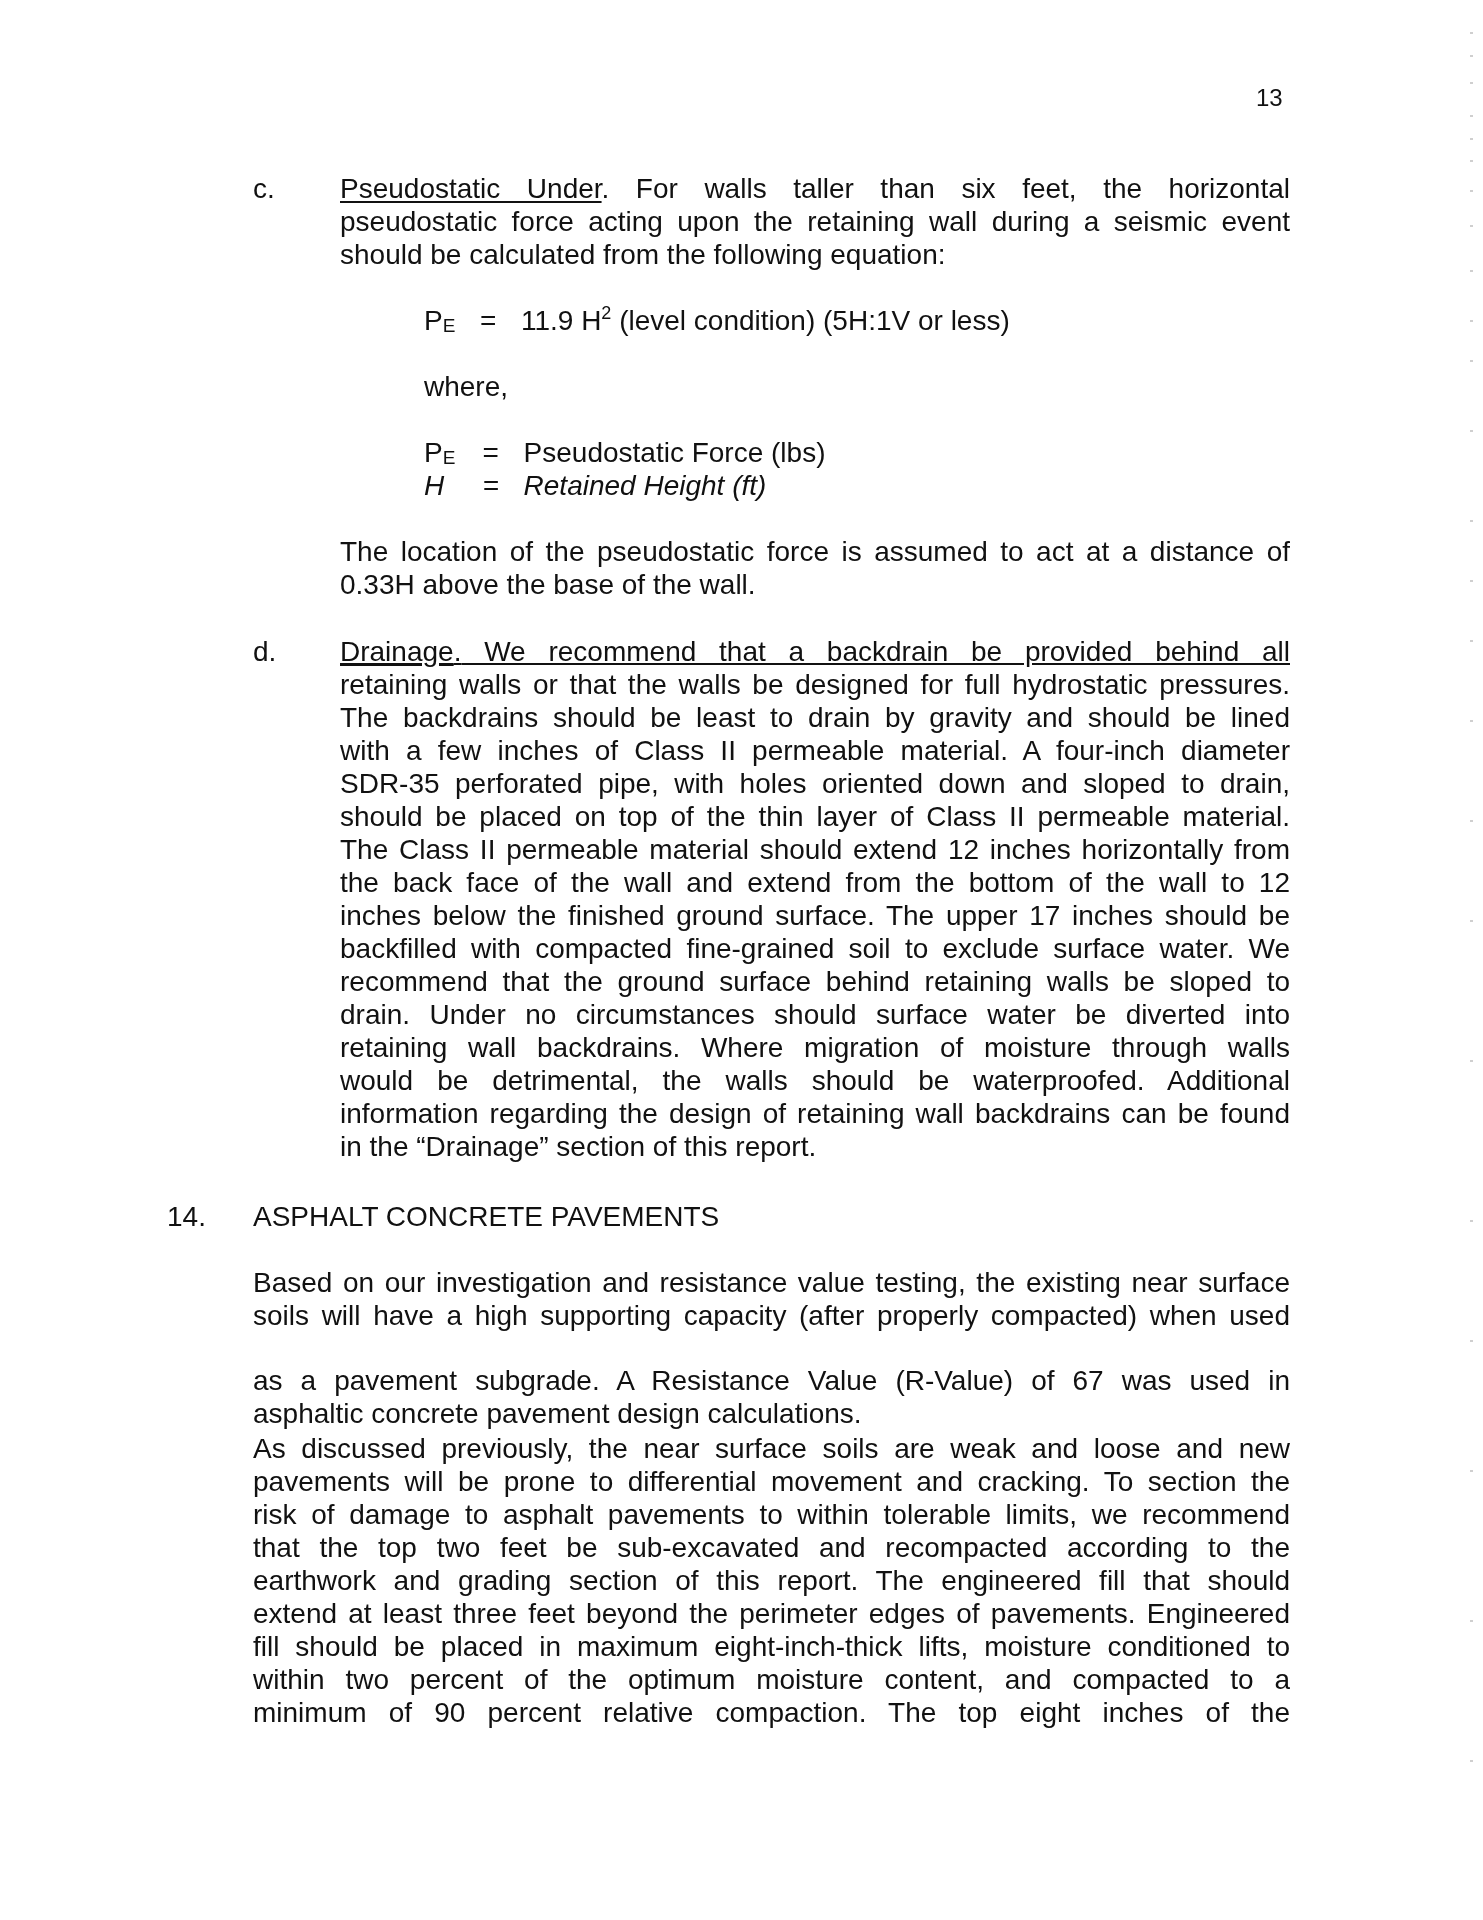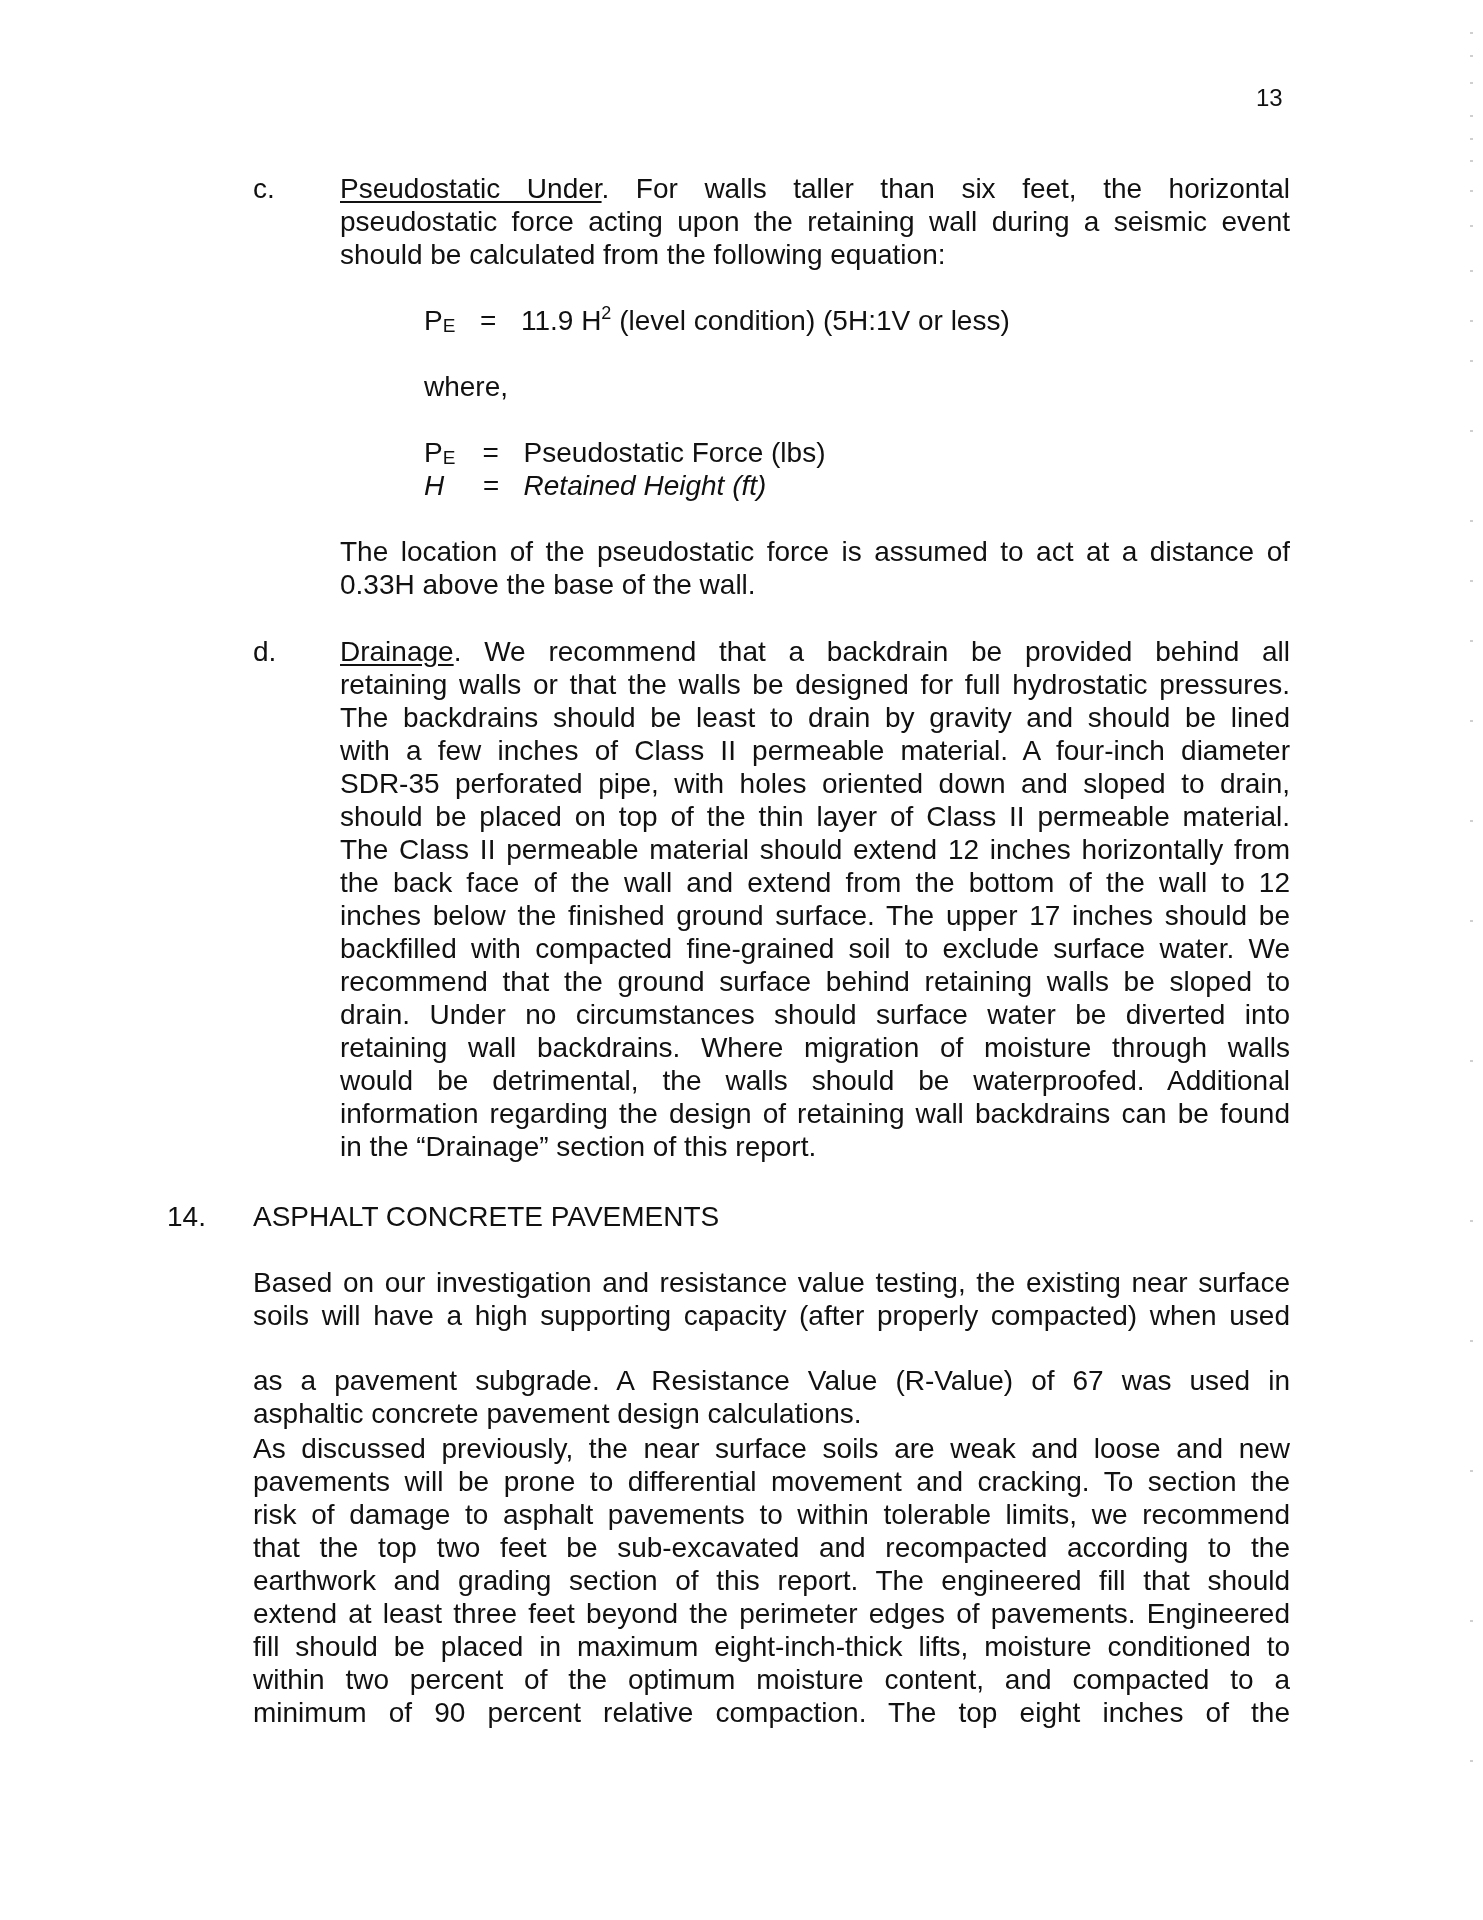--- a/index.html
+++ b/index.html
@@ -50,21 +50,21 @@
   <span>Retained Height (ft)</span>
 </div>
 
 <div class="para" style="left:340px; top:535px; width:950px;">
   <span class="line" style="white-space: normal; overflow: hidden;">The location of the pseudostatic force is assumed to act at a distance of</span>
   <span class="line last" style="white-space: normal; overflow: hidden;">0.33H above the base of the wall.</span>
 </div>
 
 <div class="abs t" style="left:253px; top:635px;">d.</div>
 <div class="para" style="left:340px; top:635px; width:950px;">
-  <span class="line" style="white-space: normal; overflow: hidden;"><span class="u">Drainage</span><span>.</span><span> We recommend that a backdrain be provided behind all</span></span>
+  <span class="line" style="white-space: normal; overflow: hidden; text-decoration: underline;"><span class="u">Drainage</span><span>.</span><span> We recommend that a backdrain be provided behind all</span></span>
   <span class="line" style="white-space: normal; overflow: hidden;">retaining walls or that the walls be designed for full hydrostatic pressures.</span>
   <span class="line" style="white-space: normal; overflow: hidden;">The backdrains should be least to drain by gravity and should be lined</span>
   <span class="line" style="white-space: normal; overflow: hidden;">with a few inches of Class II permeable material. A four-inch diameter</span>
   <span class="line" style="white-space: normal; overflow: hidden;">SDR-35 perforated pipe, with holes oriented down and sloped to drain,</span>
   <span class="line" style="white-space: normal; overflow: hidden;">should be placed on top of the thin layer of Class II permeable material.</span>
   <span class="line" style="white-space: normal; overflow: hidden;">The Class II permeable material should extend 12 inches horizontally from</span>
   <span class="line" style="white-space: normal; overflow: hidden;">the back face of the wall and extend from the bottom of the wall to 12</span>
   <span class="line" style="white-space: normal; overflow: hidden;">inches below the finished ground surface. The upper 17 inches should be</span>
   <span class="line" style="white-space: normal; overflow: hidden;">backfilled with compacted fine-grained soil to exclude surface water. We</span>
   <span class="line" style="white-space: normal; overflow: hidden;">recommend that the ground surface behind retaining walls be sloped to</span>

